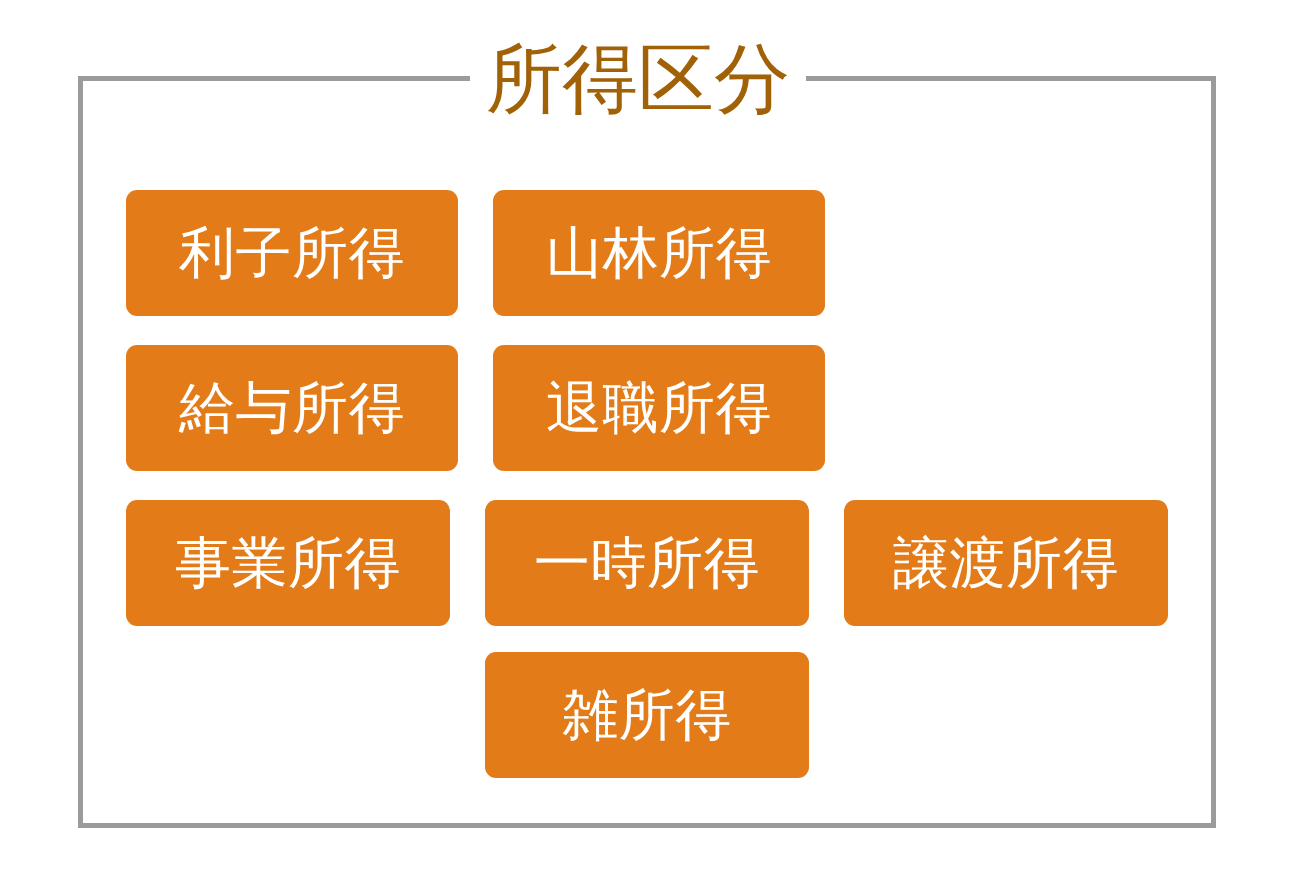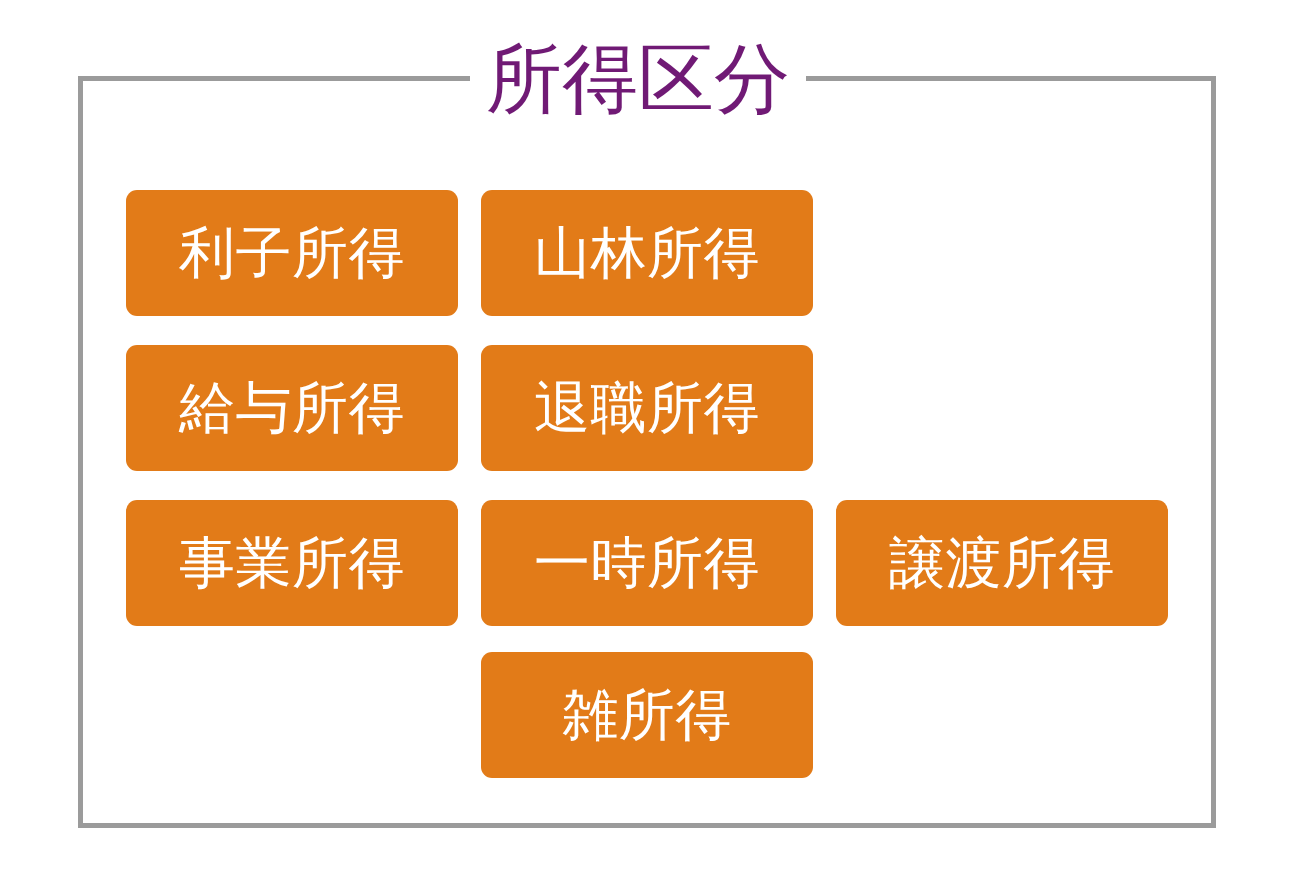--- a/index.html
+++ b/index.html
@@ -43,21 +43,21 @@
     background: #ffffff;
     display: flex;
     align-items: center;
     justify-content: center;
     z-index: 3;
   }
   .legend-text {
     font-family: "DejaVu Sans", "Liberation Sans", sans-serif;
     font-size: 76px;
     line-height: 1;
-    color: #701a75;
+    color: #a16207;
     letter-spacing: 0px;
     white-space: nowrap;
     font-weight: 400;
   }
 
   
   .grid {
     position: absolute;
     left: 126px;
     top: 190px;
@@ -65,21 +65,21 @@
     height: 588px;
     z-index: 2;
   }
 
   .row {
     position: absolute;
     left: 0;
     width: 1042px;
     height: 126px;
     display: flex;
-    gap: 23px;
+    gap: 35px;
   }
   .row.r1 { top: 0px; }
   .row.r2 { top: 155px; }
   .row.r3 { top: 310px; }
   .row.r4 { top: 462px; justify-content: center; }
 
   .chip {
     box-sizing: border-box;
     width: 332px;
     height: 126px;

